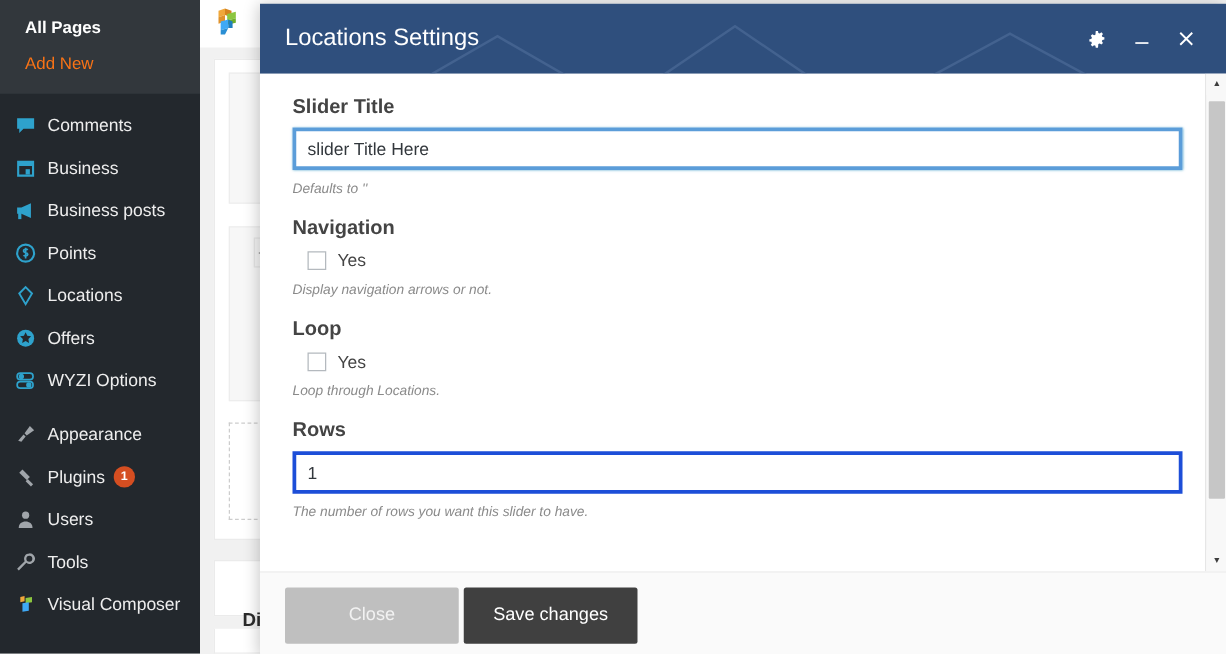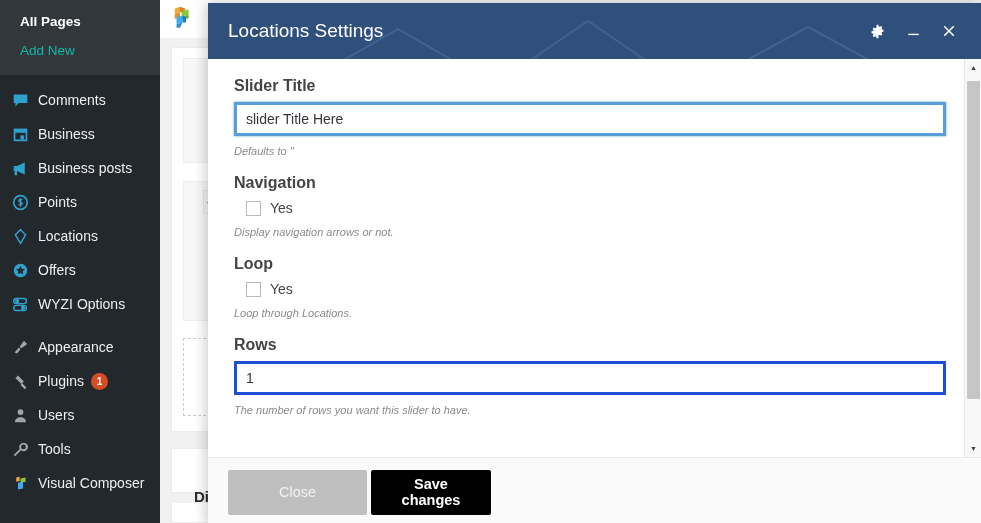--- a/index.html
+++ b/index.html
@@ -22,21 +22,21 @@
   }
   .submenu-top {
     background: #32373c;
     padding: 7px 0 10px 0;
   }
   .submenu-item {
     display: block;
     padding: 5px 0 5px 20px;
     font-size: 13.5px;
     line-height: 19px;
-    color: #14b8a6;
+    color: #f97316;
     white-space: nowrap;
   }
   .submenu-item.current { color: #fff; font-weight: bold; }
 
   .menu-list { padding-top: 8px; }
   .menu-item {
     display: flex;
     align-items: center;
     height: 34px;
     padding-left: 12px;
@@ -271,24 +271,23 @@
     display: inline-flex; align-items: center; justify-content: center;
     padding: 0 20px;
     border-radius: 2px;
   }
   .btn-close {
     background: #bfbfbf;
     color: #f2f2f2;
     width: 139px;
   }
   .btn-save {
-    background: #000000;
+    background: #404040;
     color: #fff;
-    width: 120px;
-    font-weight: bold;
+    width: 139px;
   }
 </style>
 </head>
 <body>
 
 <div id="root">
 
   <div class="page-bg">
     <div class="vc-logo-bar">
       <svg class="vc-logo" viewBox="0 0 32 30">

